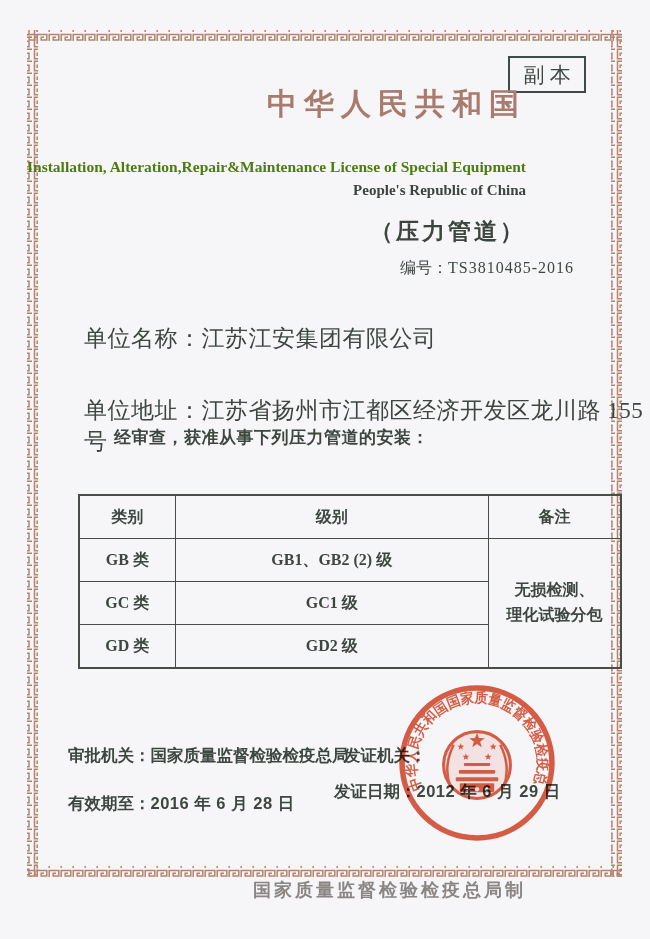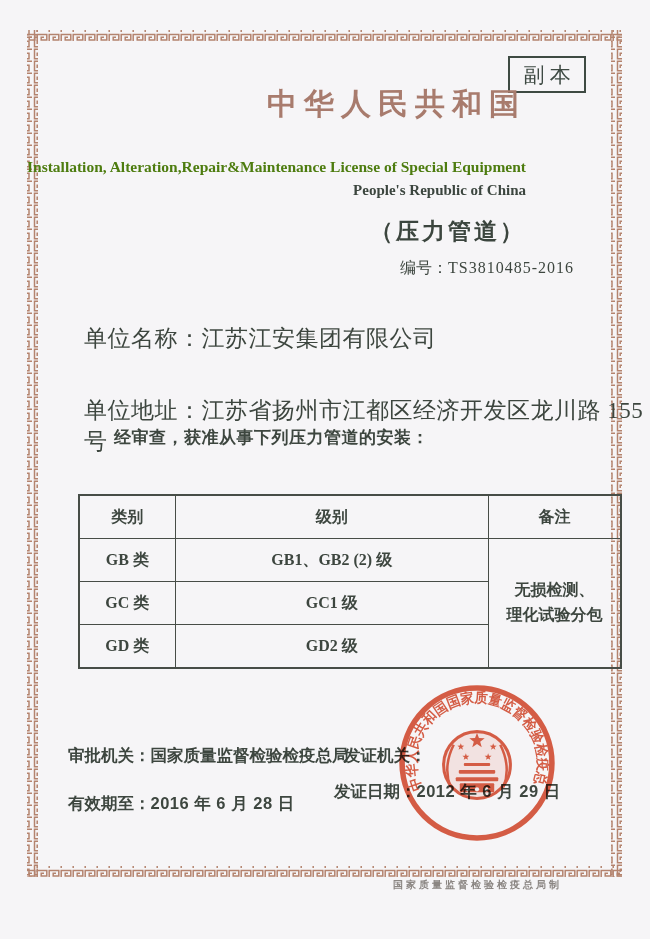--- a/index.html
+++ b/index.html
@@ -65,21 +65,21 @@
   .fl-valid{left:68px;top:781px;margin-top:12px;}
   .fl-issuedate{left:334px;top:781px;}
   .date-val{font-family:"Liberation Sans", sans-serif;font-weight:600;font-size:16.5px;letter-spacing:0.5px;}
 
   .seal{
     left:396px;top:682px;width:162px;height:162px;
     mix-blend-mode:multiply;opacity:0.9;
     pointer-events:none;
   }
 
-  .made-by{top:878px;font-size:10px;color:#8b8683;letter-spacing:3px;font-weight:600;padding-left:36px;}
+  .made-by{top:878px;font-size:18px;color:#8b8683;letter-spacing:3px;font-weight:600;}
 </style>
 </head>
 <body>
 
 <div class="page">
 
   <svg class="frame" width="650" height="939" viewBox="0 0 650 939" aria-hidden="true">
     <defs>
       <pattern id="gkh" width="12" height="11" patternUnits="userSpaceOnUse">
         <path d="M1.2,10 V1.5 H10.8 V7 H5.2 V4.2 H8" fill="none" stroke="#b4836e" stroke-width="1.5"></path>

